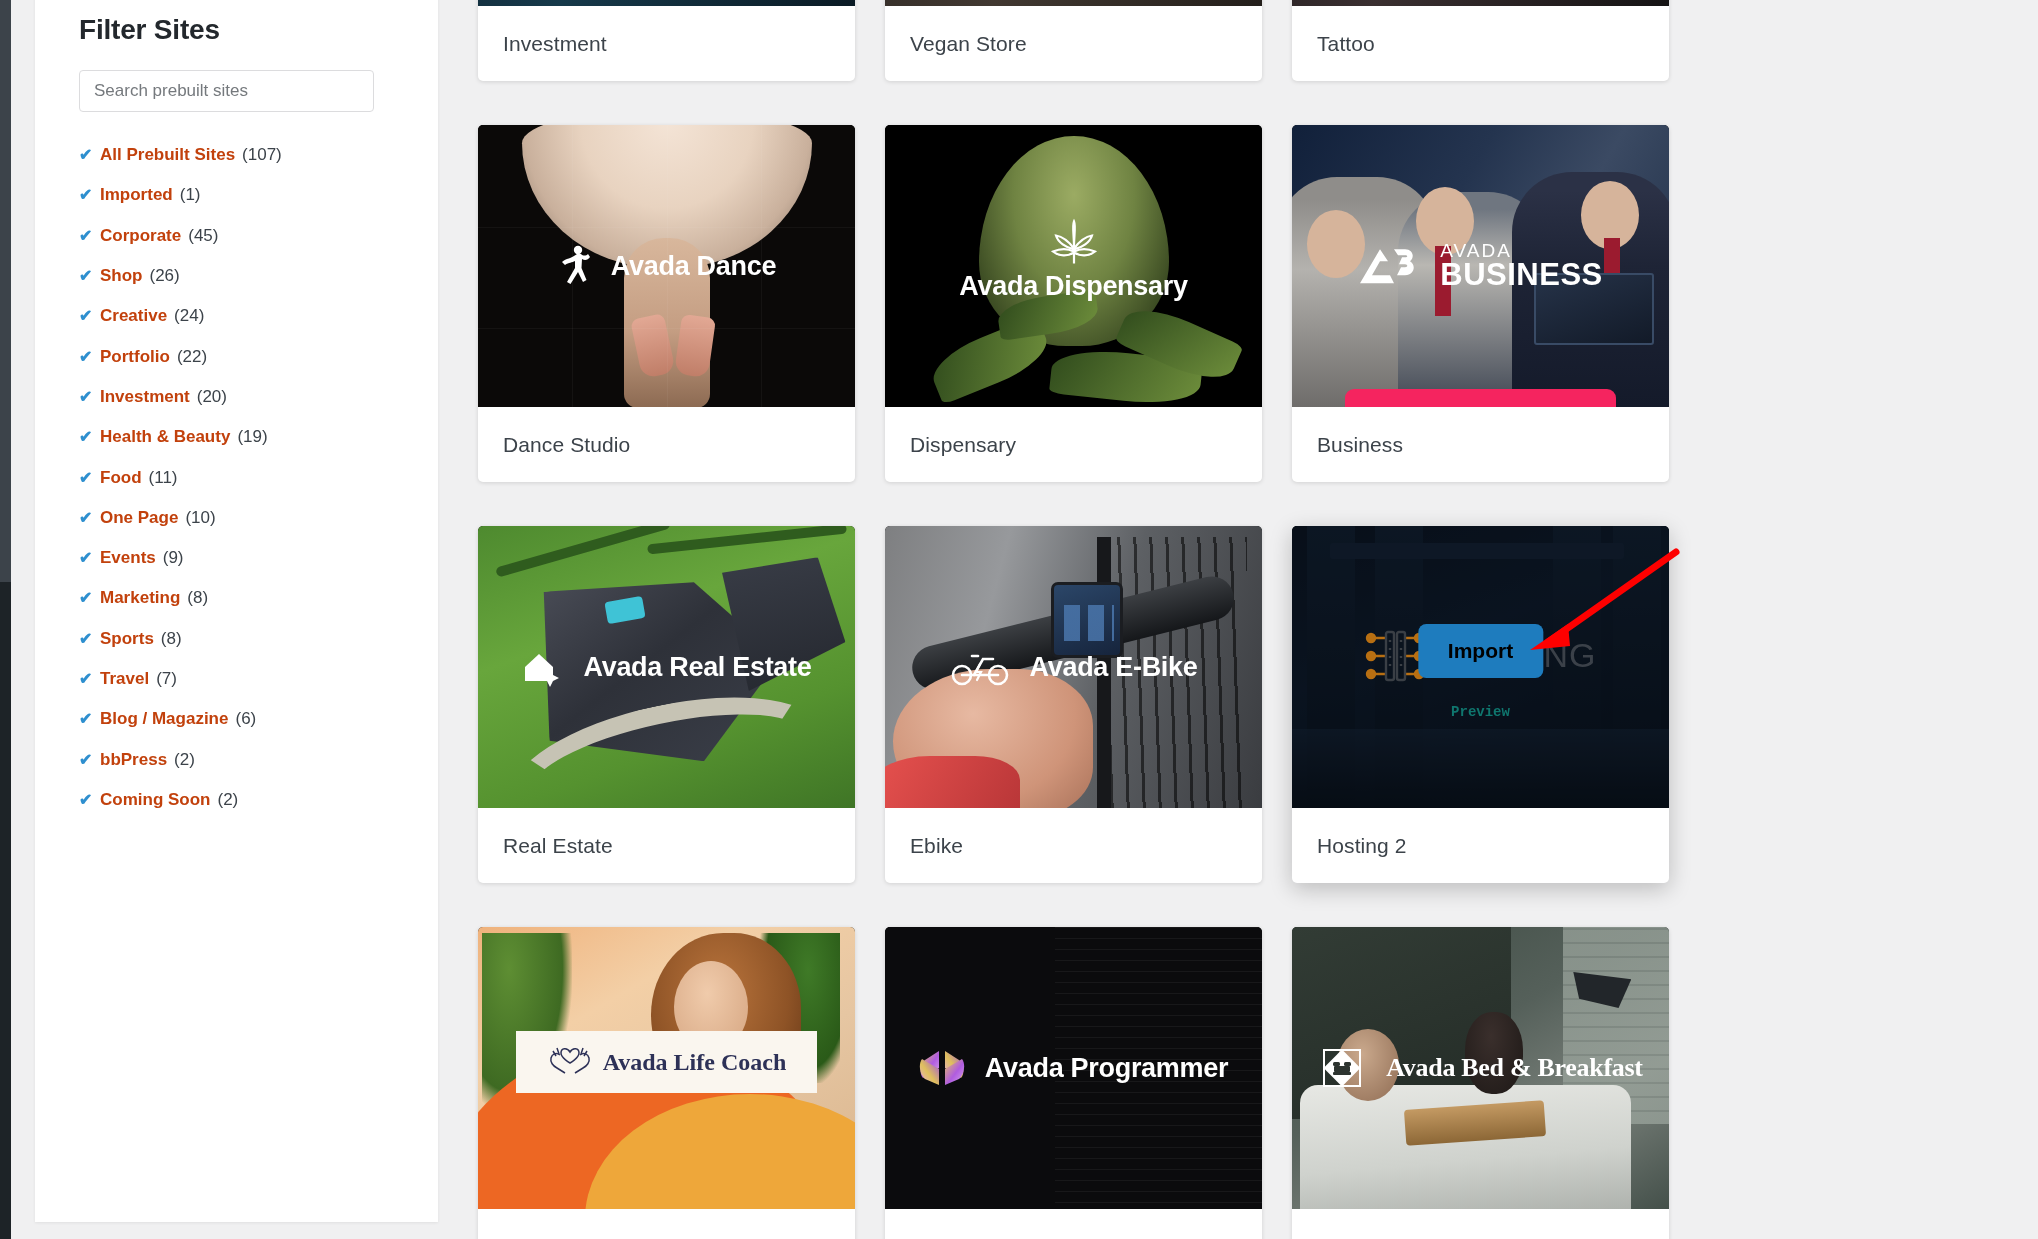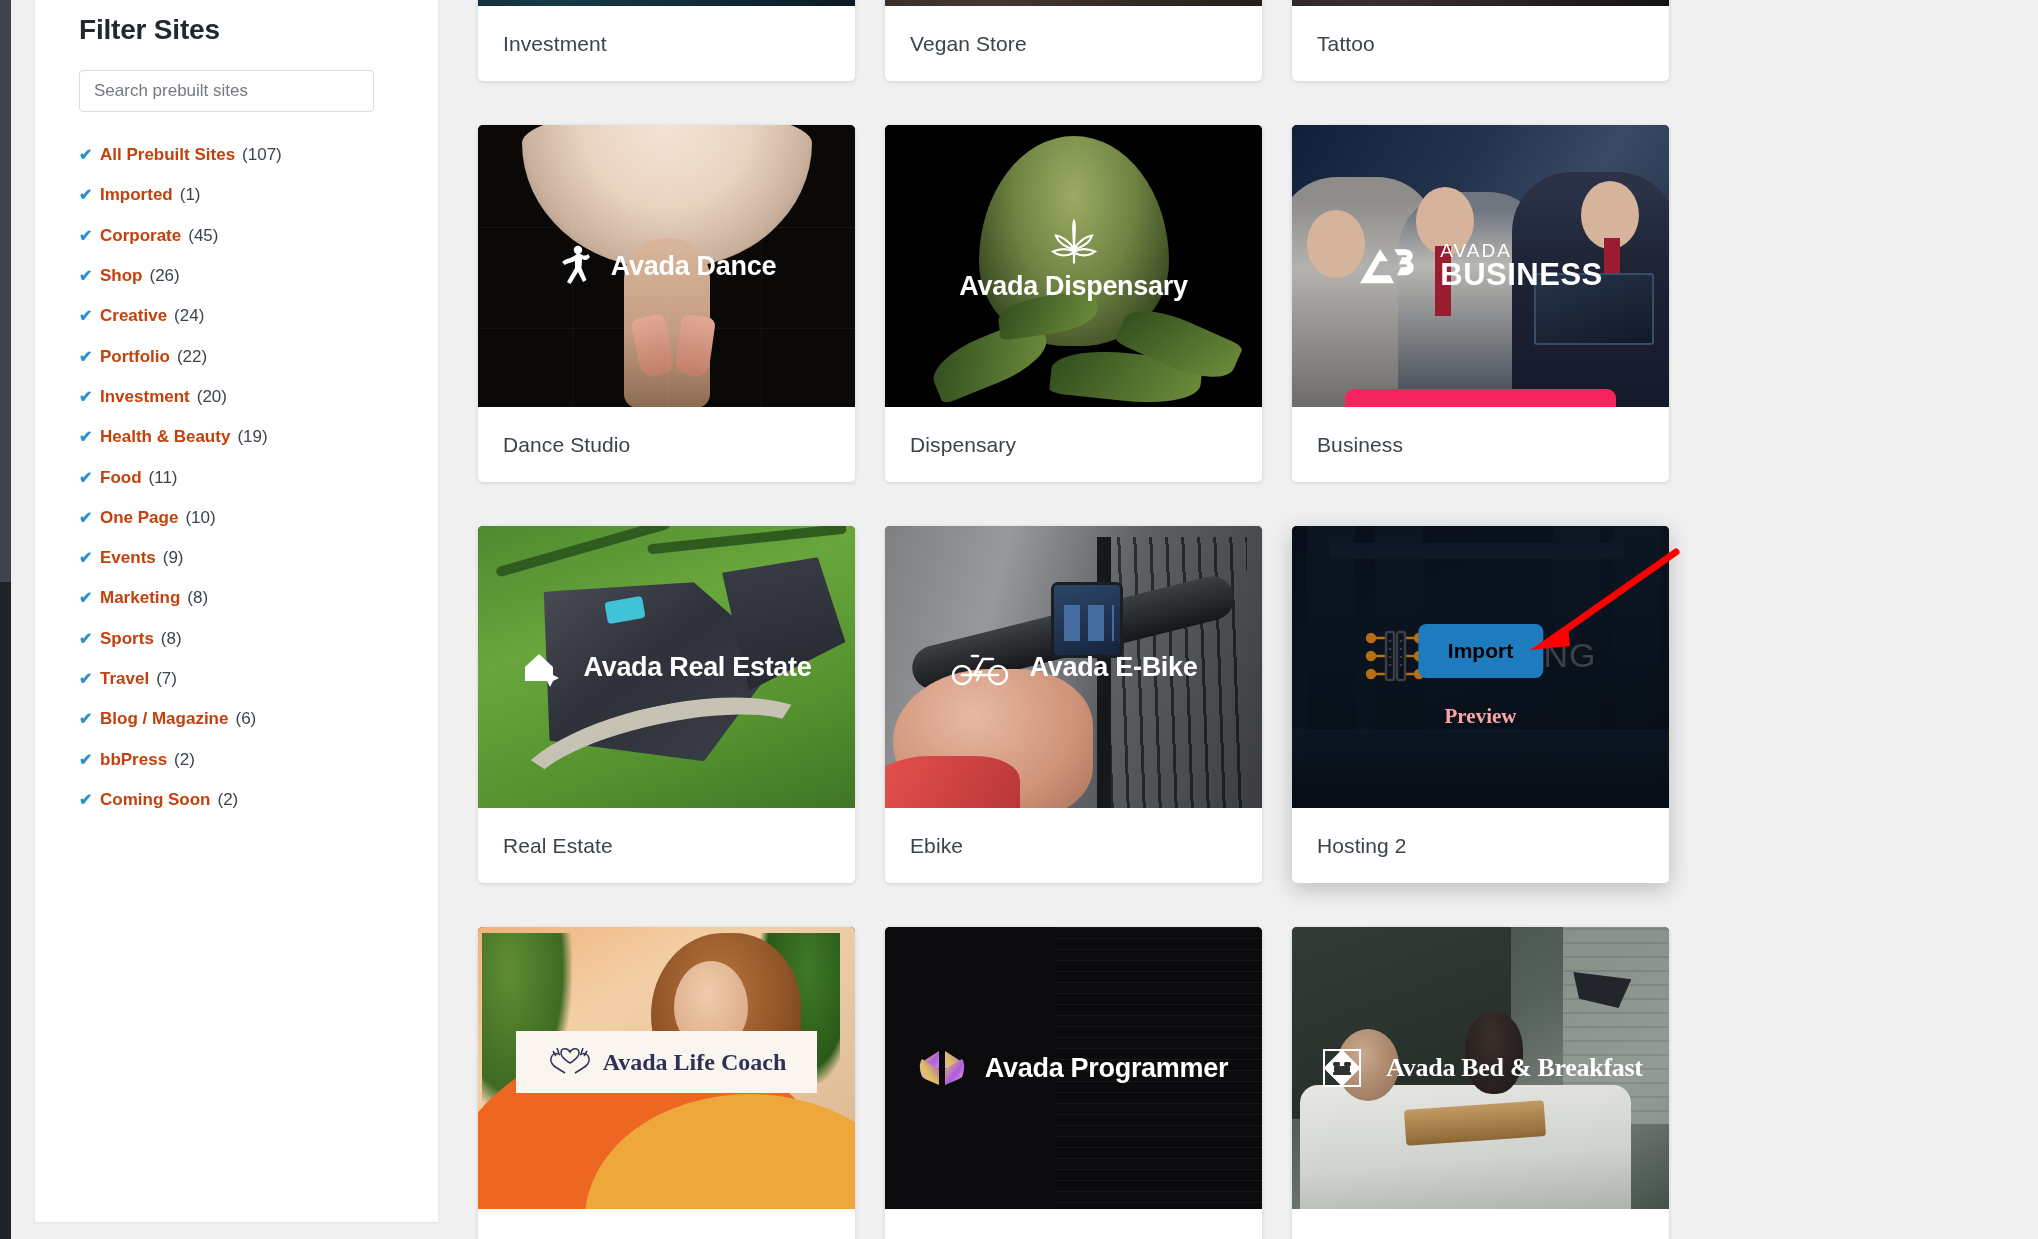--- a/index.html
+++ b/index.html
@@ -212,22 +212,22 @@
   .host-word { color:#3b4149; font-weight:400; font-size:34px; letter-spacing:1px; }
   .btn-import {
     position:absolute; left:50%; top:44.5%; transform: translate(-50%,-50%);
     background:#1e7cbe; color:#000000; border:none; border-radius:8px;
     font-family:"Liberation Sans", sans-serif;
     font-size:21px; font-weight:700; padding: 15px 30px;
     z-index:5; cursor:pointer; white-space:nowrap;
   }
   .btn-preview {
     position:absolute; left:50%; top:63%; transform: translateX(-50%);
-    color:#fca5a5; font-size:21px; font-weight:700; z-index:5; cursor:pointer;
-    background:none; border:none; font-family:Liberation Serif, serif;
+    color:#0f766e; font-size:14px; font-weight:700; z-index:5; cursor:pointer;
+    background:none; border:none; font-family:Liberation Mono, monospace;
   }
 
   
   .art-life { width:100%; height:100%; position:absolute;
     background: linear-gradient(150deg,#efb27c 0%, #f3cfa6 30%, #e6c6a2 60%, #d9b48c 100%); }
   .art-life .hair { position:absolute; left:46%; top:2%; width:150px; height:170px;
     background: radial-gradient(ellipse at 45% 35%, #b9743c 0%, #8e5326 60%, #5e3315 100%);
     border-radius: 52% 48% 44% 56%; }
   .art-life .face { position:absolute; left:52%; top:12%; width:74px; height:92px;
     background: radial-gradient(ellipse at 45% 35%, #f0cbab, #d5a581); border-radius:50%; }

